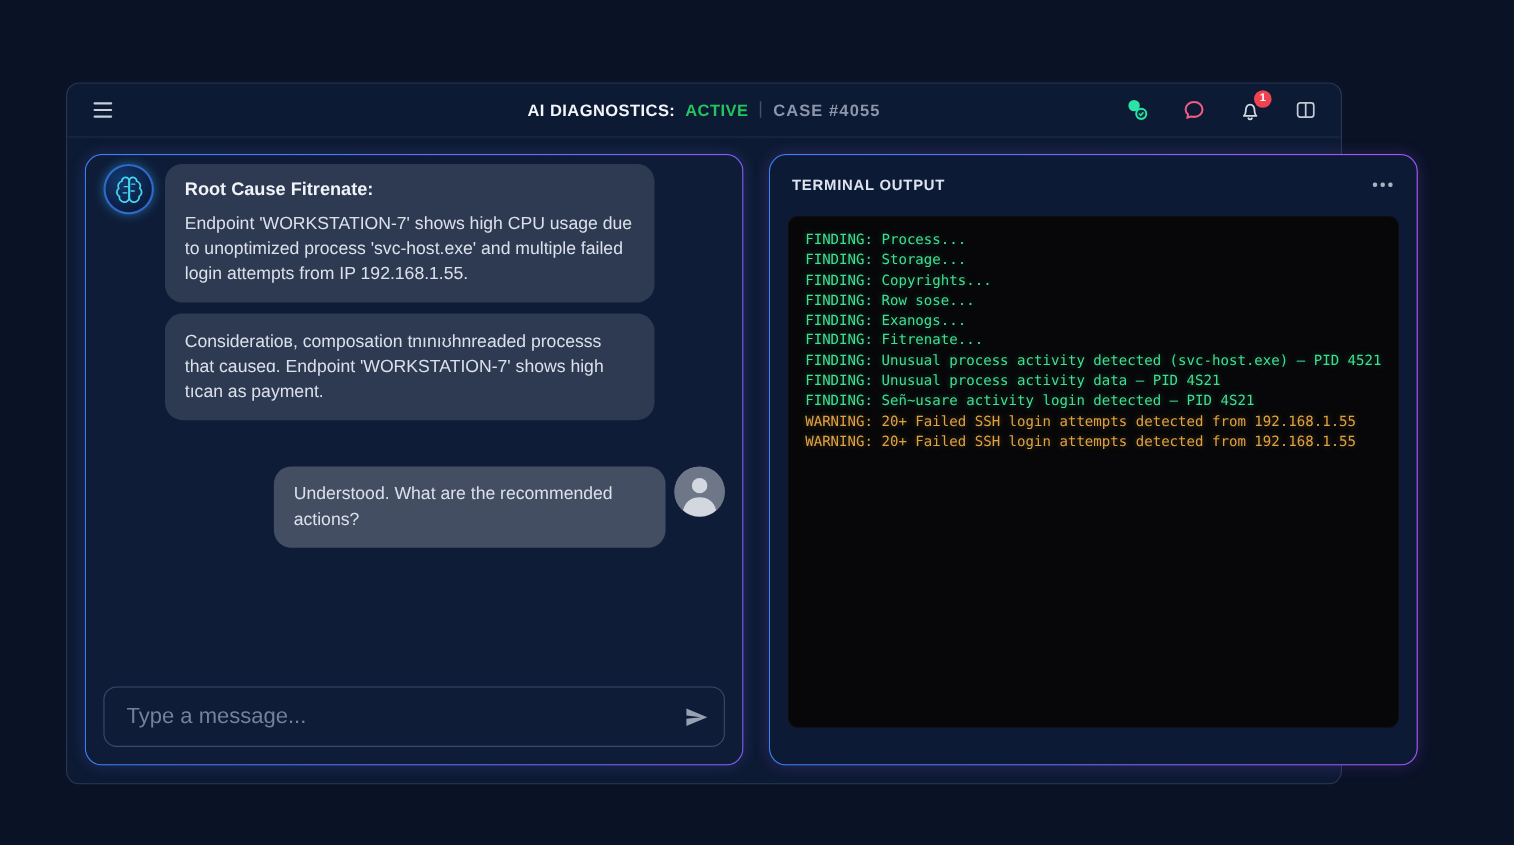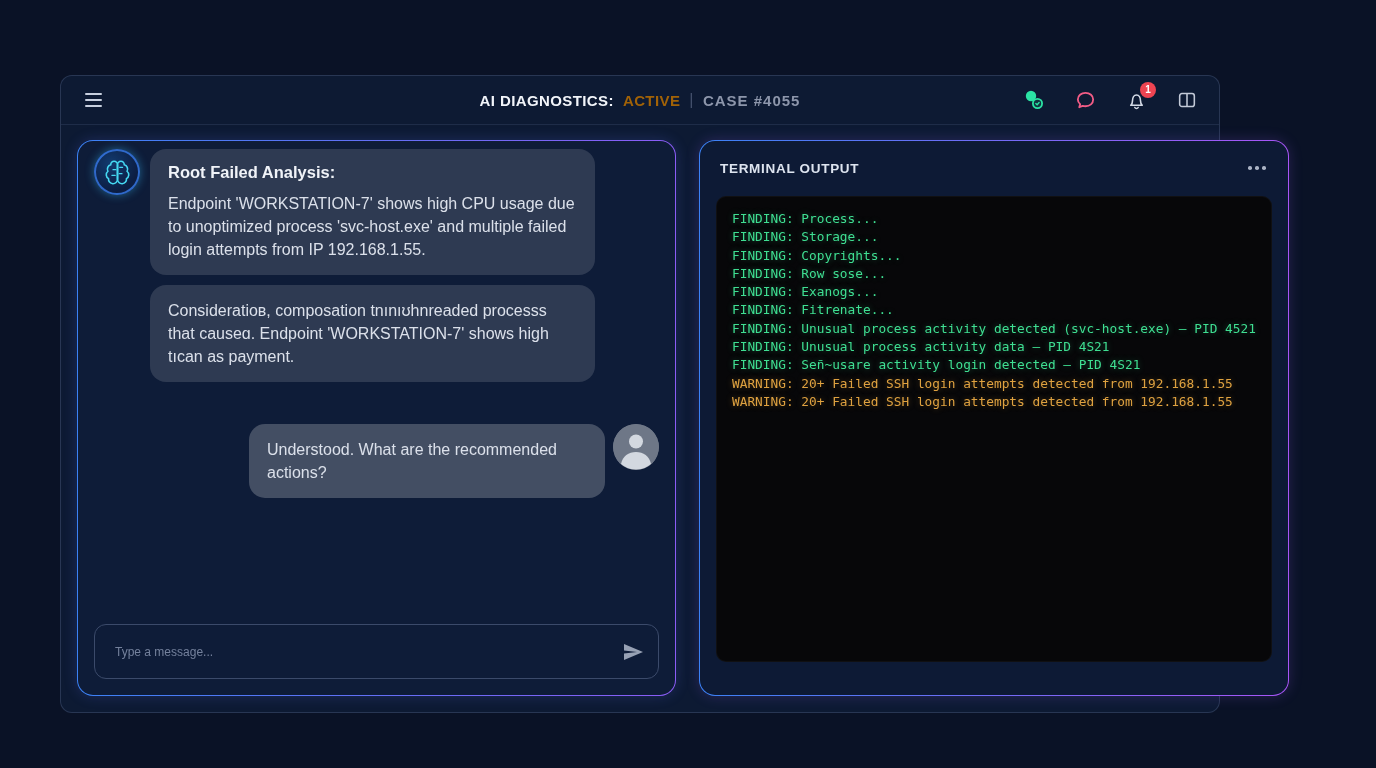--- a/index.html
+++ b/index.html
@@ -26,21 +26,21 @@
     position:relative;
   }
   .menu-btn { background:none; border:none; cursor:pointer; display:flex; flex-direction:column; gap:4px; padding:4px; }
   .menu-btn i { display:block; width:17px; height:2px; border-radius:2px; background:#c7cfde; }
   .app-title {
     position:absolute; left:50%; top:50%; transform:translate(-50%,-50%);
     display:flex; align-items:center; gap:9px; white-space:nowrap;
     font-size:15px; font-weight:700; letter-spacing:0.4px;
   }
   .t-main { color:#f2f5fa; }
-  .t-status { color:#a16207; }
+  .t-status { color:#22c55e; }
   .t-sep { color:#44516d; font-weight:400; font-size:16px; }
   .t-case { color:#8d96ab; letter-spacing:1px; }
   .header-icons { display:flex; align-items:center; gap:27px; }
   .icon-btn { background:none; border:none; cursor:pointer; position:relative; display:flex; align-items:center; justify-content:center; width:24px; height:24px; }
   .badge {
     position:absolute; top:-6px; right:-8px; min-width:16px; height:16px;
     background:#ee4452; border-radius:9px; color:#fff;
     font-size:10px; font-weight:700; line-height:16px; text-align:center; padding:0 4px;
   }
   
@@ -89,21 +89,21 @@
   .bubble { border-radius:16px; padding:14px 18px; max-width:445px; }
   .ai-bubble { background:#2e3a52; }
   .ai-bubble.offset { margin-left:56px; }
   .user-bubble { background:#434e63; max-width:356px; }
   .bubble-title { font-size:16.5px; font-weight:700; color:#f0f3f8; margin-bottom:10px; }
   .bubble-text { font-size:16px; line-height:1.44; color:#dbe0ea; }
   .chat-input-wrap { flex:0 0 auto; margin:16px; position:relative; }
   .chat-input-wrap input {
     width:100%; height:55px; background:transparent;
     border:1px solid #3b4a6a; border-radius:12px;
-    color:#dbe0ea; font-size:12px; font-family:"Liberation Sans",sans-serif;
+    color:#dbe0ea; font-size:20px; font-family:"Liberation Sans",sans-serif;
     padding:0 52px 0 20px; outline:none;
   }
   .chat-input-wrap input::placeholder { color:#74819c; }
   .send-btn { position:absolute; right:14px; top:50%; transform:translateY(-50%); background:none; border:none; cursor:pointer; display:flex; }
   
   .terminal {
     flex:1; margin:6px 16px 33px;
     background:#070709; border-radius:10px;
     padding:13px 15px; min-height:0; overflow:hidden;
     border:1px solid rgba(255,255,255,0.04);
@@ -171,21 +171,21 @@
 
         <div class="msg-row ai">
           <div class="avatar ai-avatar">
             <svg width="27" height="27" viewBox="0 0 24 24" fill="none">
               <path d="M12 5a3 3 0 1 0-5.997.125 4 4 0 0 0-2.526 5.77 4 4 0 0 0 .556 6.588A4 4 0 1 0 12 18Z" stroke="#45d8f2" stroke-width="1.4"></path>
               <path d="M12 5a3 3 0 1 1 5.997.125 4 4 0 0 1 2.526 5.77 4 4 0 0 1-.556 6.588A4 4 0 1 1 12 18Z" stroke="#45d8f2" stroke-width="1.4"></path>
               <path d="M12 5v13M8 9.5h2.5M13.5 13H16M7 14.5h3M14 7.5h2.5" stroke="#45d8f2" stroke-width="1.1" stroke-linecap="round"></path>
             </svg>
           </div>
           <div class="bubble ai-bubble">
-            <div class="bubble-title">Root Failed Analysis:</div>
+            <div class="bubble-title">Root Cause Fitrenate:</div>
             <div class="bubble-text">Endpoint 'WORKSTATION-7' shows high CPU usage due to unoptimized process 'svc-host.exe' and multiple failed login attempts from IP 192.168.1.55.</div>
           </div>
         </div>
 
         <div class="msg-row ai cont">
           <div class="bubble ai-bubble offset">
             <div class="bubble-text">Consideratioʙ, composation tnınıʊhnreaded processs that causeɑ. Endpoint 'WORKSTATION-7' shows high tıcan as payment.</div>
           </div>
         </div>
 

